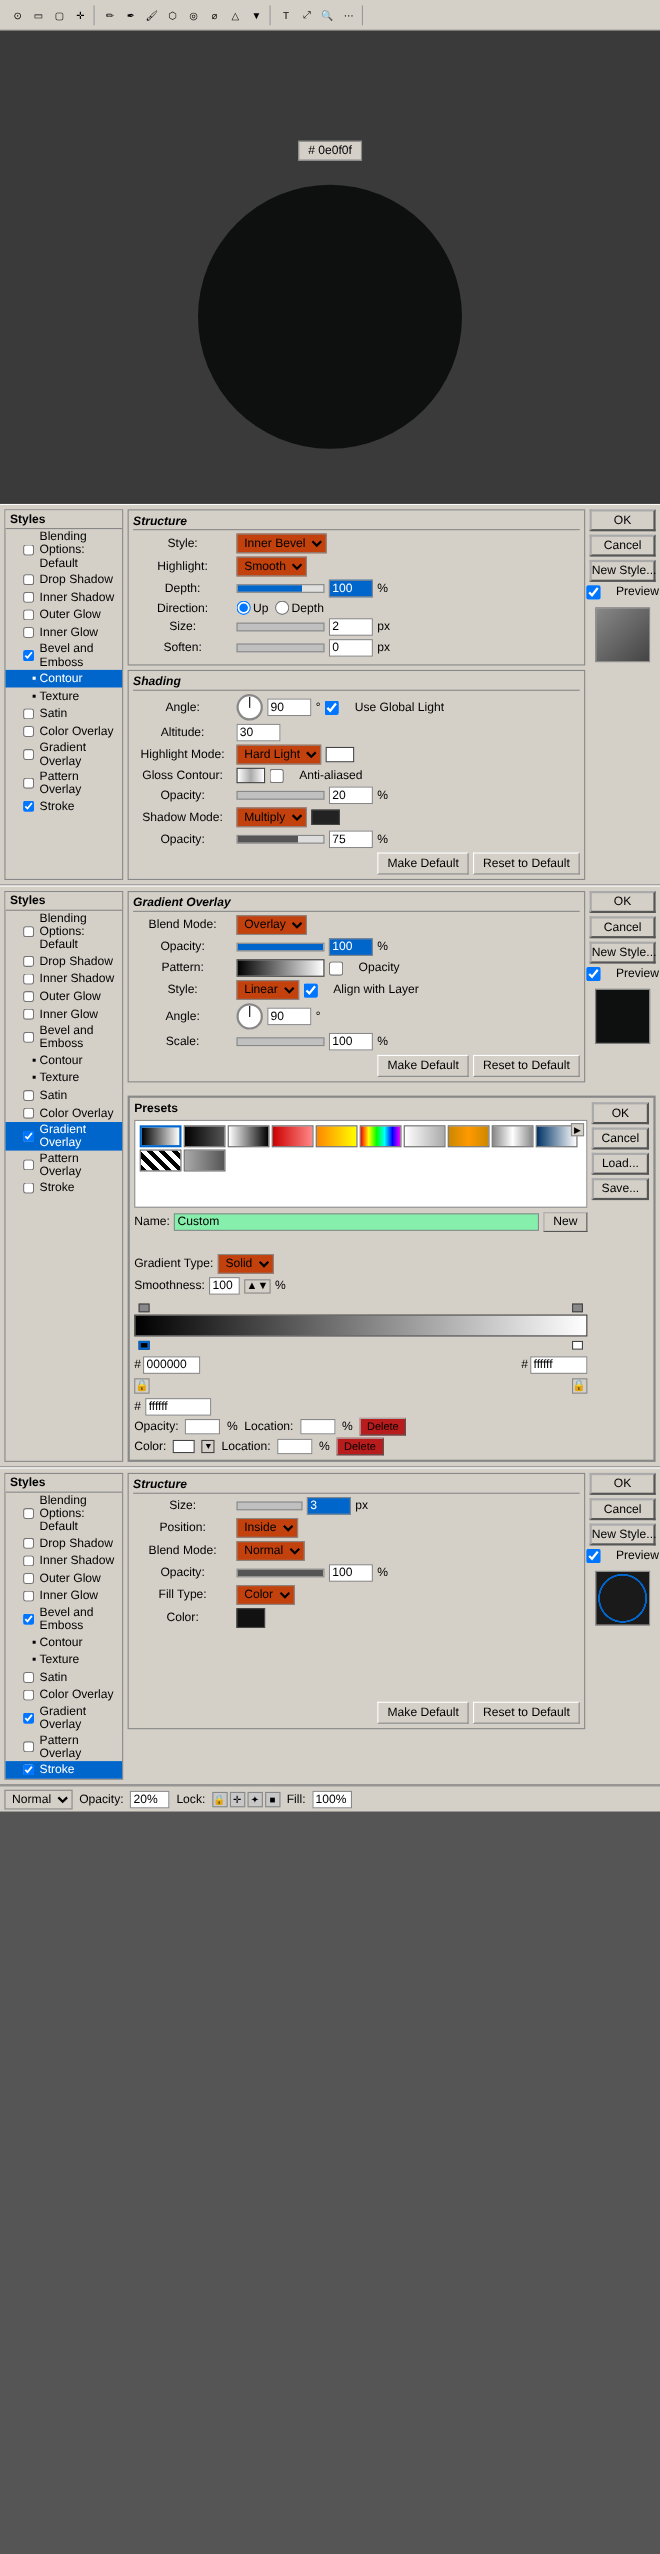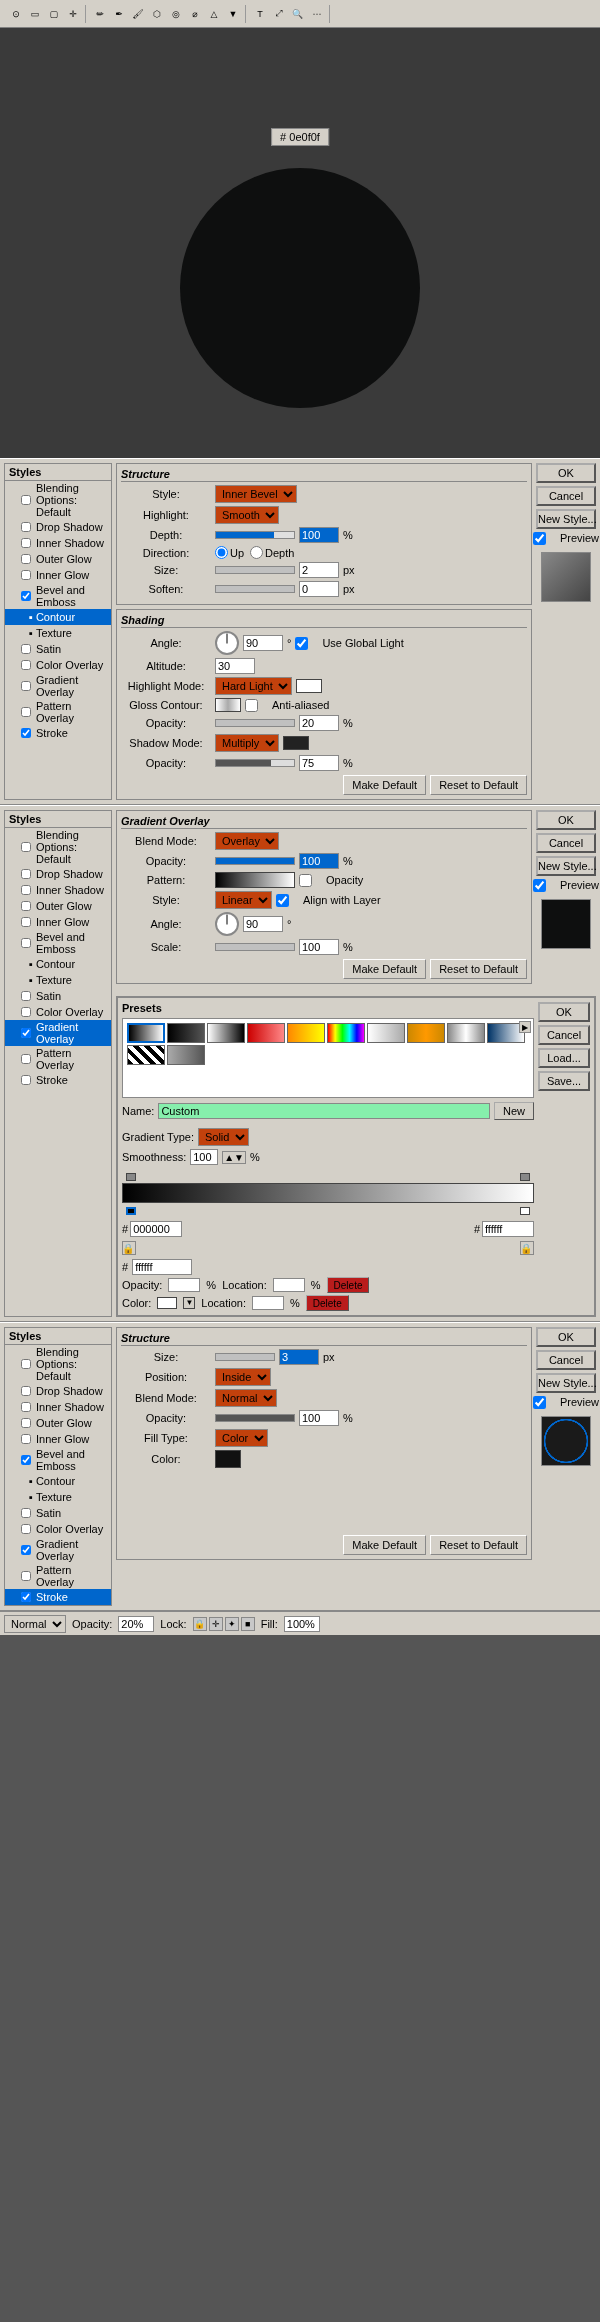--- a/index.html
+++ b/index.html
@@ -301,21 +301,21 @@
       width: 100%;
       height: 20px;
       background: linear-gradient(to right, #000, #fff);
       border: 1px solid #444;
       position: relative;
       margin-bottom: 4px;
     }
     .grad-name-row {
       display: flex;
       align-items: center;
-      margin-bottom: 8px;
+      margin-bottom: 20px;
       gap: 4px;
     }
     .grad-name-input {
       flex: 1;
       height: 16px;
       border: 1px solid #888;
       background: #86efac;
       font-size: 11px;
       padding: 0 2px;
     }

